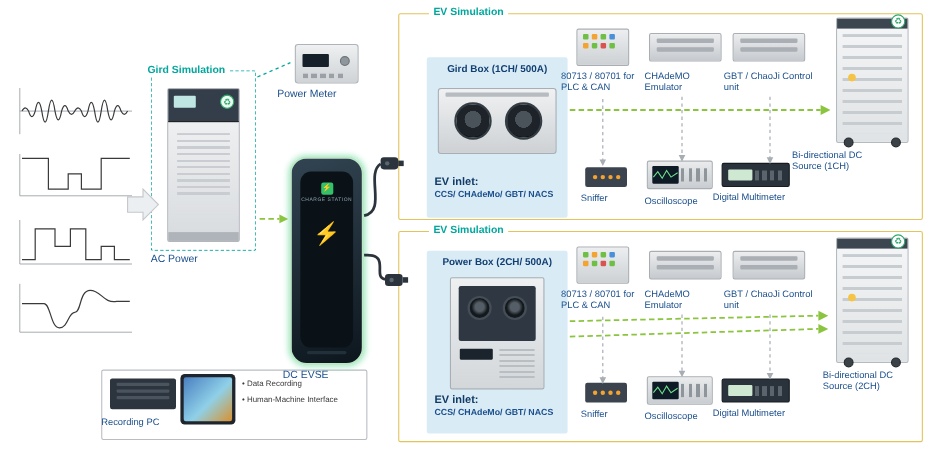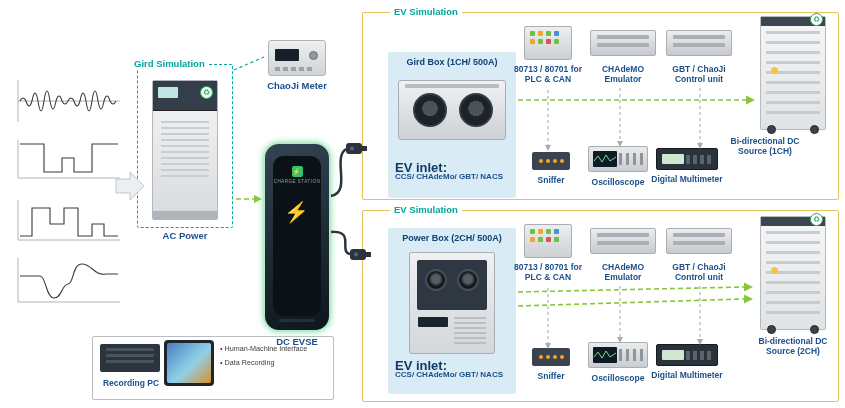--- a/index.html
+++ b/index.html
@@ -1,28 +1,28 @@
 <!DOCTYPE html>
 <html><head>
 <meta charset="utf-8">
 <style>
   *{margin:0;padding:0;box-sizing:border-box}
   body{font-family:"Liberation Sans",sans-serif;background:#fff}
   .canvas{position:relative;width:845px;height:408px;background:#fff;overflow:hidden}
   .abs{position:absolute}
   .z1{z-index:1}.z2{z-index:2}
   .overlay{z-index:6;pointer-events:none}
-  .lbl{position:absolute;color:#1b4f8c;font-weight:700;font-size:8.5px;text-align:center;line-height:1.2;z-index:7}
+  .lbl{position:absolute;color:#1b4f8c;font-weight:400;font-size:8.5px;text-align:left;line-height:1.2;z-index:7}
   .lbl-lg{font-size:9.5px}
   .sim-title{position:absolute;color:#00a79d;font-weight:700;font-size:9.5px;background:#fff;padding:0 4px;white-space:nowrap;z-index:7}
   .grid-box{border:1.5px dashed #00a79d;border-radius:2px}
   .evbox{border:1px solid #e3c45c;border-radius:2px}
   .panel{background:#d9ecf6;border-radius:2px}
   .panel-title{color:#123f73;font-weight:700;font-size:9px;text-align:center;padding-top:5px}
-  .inlet-prefix{position:absolute;font-weight:700;font-size:13px;color:#123a66;z-index:7;white-space:nowrap}
+  .inlet-prefix{position:absolute;font-weight:700;font-size:10px;color:#123a66;z-index:7;white-space:nowrap}
   .inlet-types{position:absolute;font-weight:700;font-size:8px;color:#1b4f8c;z-index:7;white-space:nowrap}
   
   .ac{width:66px;height:140px;background:linear-gradient(180deg,#f4f5f6,#d8dbde);border:1px solid #b2b7bc;border-radius:2px}
   .ac-top{height:30px;background:#343e4a;border-bottom:1px solid #222;position:relative}
   .ac-screen{position:absolute;left:5px;top:6px;width:20px;height:11px;background:#bfe6e2;border-radius:1px}
   .ac-badge{position:absolute;right:4px;top:5px;width:13px;height:13px;border-radius:50%;background:#eafaf0;border:1px solid #2fa86b;color:#2fa86b;font-size:8px;line-height:11px;text-align:center}
   .ac-vents{position:absolute;left:8px;right:8px;top:40px;height:58px;background:repeating-linear-gradient(180deg,#c9cdd1 0 2px,rgba(0,0,0,0) 2px 6px)}
   .ac-base{position:absolute;bottom:0;left:0;right:0;height:8px;background:#aeb4b9}
   .pm{width:58px;height:36px;background:linear-gradient(180deg,#eef0f1,#cfd3d6);border:1px solid #adb3b8;border-radius:3px}
   .pm-screen{position:absolute;left:6px;top:8px;width:24px;height:12px;background:#15202a;border-radius:1px}
@@ -241,22 +241,22 @@
 
   <div class="abs ipc z2" style="left:100px;top:344px">
     <div class="islot"></div>
       <div class="islot"></div>
       <div class="islot"></div>
   </div>
   <div class="abs tablet z2" style="left:164px;top:340px">
     <div class="tab-screen"></div>
   </div>
   <ul class="abs bullets" style="left:220px;top:342px">
+    <li>Data Recording</li>
     <li>Human-Machine Interface</li>
-    <li>Data Recording</li>
   </ul>
 
   <svg class="abs overlay" style="left:0;top:0" width="845" height="408">
 
     <polygon points="116,179 130,179 130,172 144,186 130,200 130,193 116,193" fill="#eceff1" stroke="#c3c7cb" stroke-width="1"></polygon>
 
     <path d="M234,70 L264,57" stroke="#00a79d" stroke-width="1.2" stroke-dasharray="3 3" fill="none"></path>
 
     <path d="M236,199 L254,199" stroke="#8bc53f" stroke-width="1.6" stroke-dasharray="5 3" fill="none"></path>
     <polygon points="254,195 262,199 254,203" fill="#8bc53f"></polygon>
@@ -291,21 +291,21 @@
     <polygon points="545,343 551,343 548,349" fill="#a7adb3"></polygon>
     <polygon points="617,337 623,337 620,343" fill="#a7adb3"></polygon>
     <polygon points="697,339 703,339 700,345" fill="#a7adb3"></polygon>
   </svg>
 
   <div class="sim-title" style="left:130px;top:58px">Gird Simulation</div>
   <div class="sim-title" style="left:390px;top:6px">EV Simulation</div>
   <div class="sim-title" style="left:390px;top:204px">EV Simulation</div>
 
   <div class="lbl lbl-lg" style="left:137px;top:230px;width:96px">AC Power</div>
-  <div class="lbl lbl-lg" style="left:252px;top:80px;width:90px">ChaoJi Meter</div>
+  <div class="lbl lbl-lg" style="left:252px;top:80px;width:90px">Power Meter</div>
   <div class="lbl lbl-lg" style="left:257px;top:336px;width:80px">DC EVSE</div>
 
   <div class="inlet-prefix" style="left:395px;top:160px">EV inlet:</div>
   <div class="inlet-types" style="left:395px;top:172px">CCS/ CHAdeMo/ GBT/ NACS</div>
   <div class="inlet-prefix" style="left:395px;top:358px">EV inlet:</div>
   <div class="inlet-types" style="left:395px;top:370px">CCS/ CHAdeMo/ GBT/ NACS</div>
 
   <div class="lbl" style="left:510px;top:64px;width:76px">80713 / 80701 for PLC &amp; CAN</div>
   <div class="lbl" style="left:586px;top:64px;width:74px">CHAdeMO Emulator</div>
   <div class="lbl" style="left:658px;top:64px;width:82px">GBT / ChaoJi Control unit</div>

